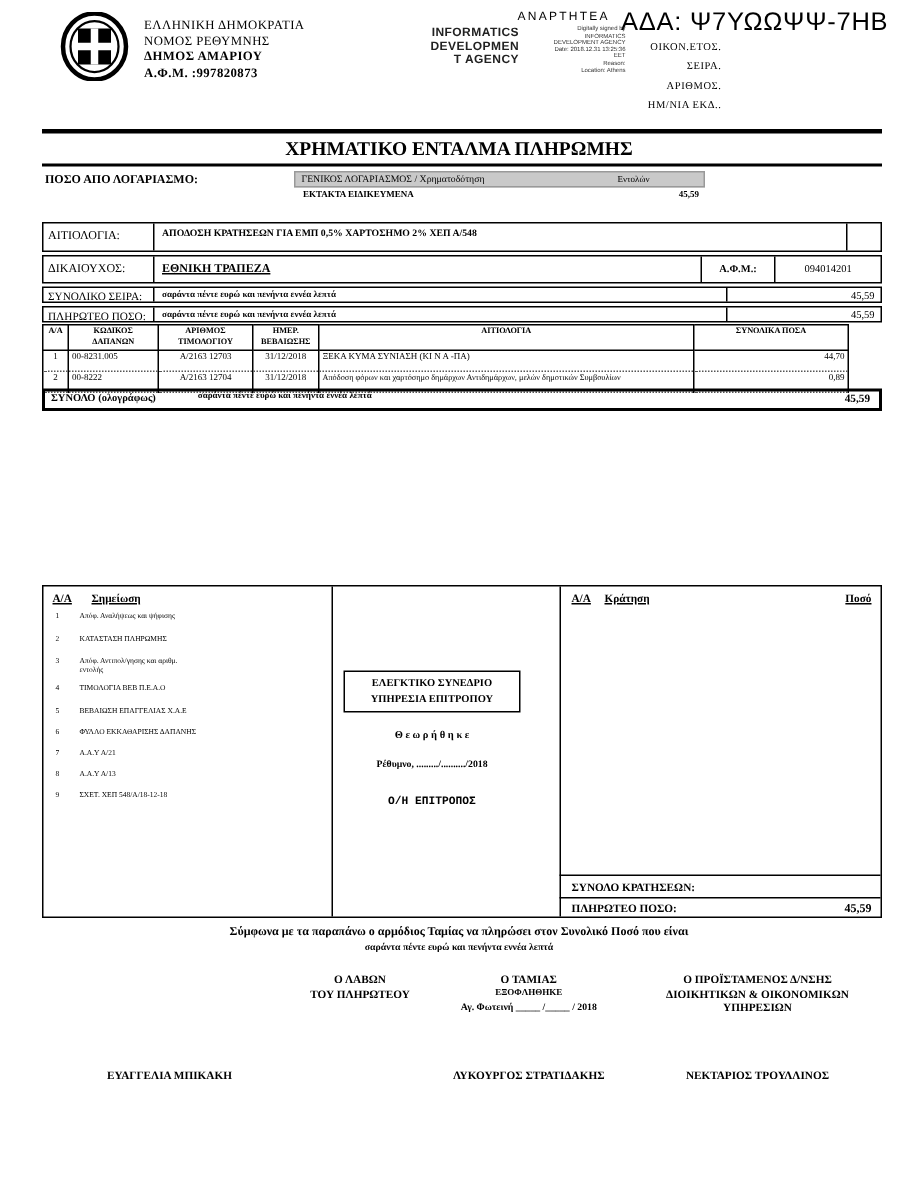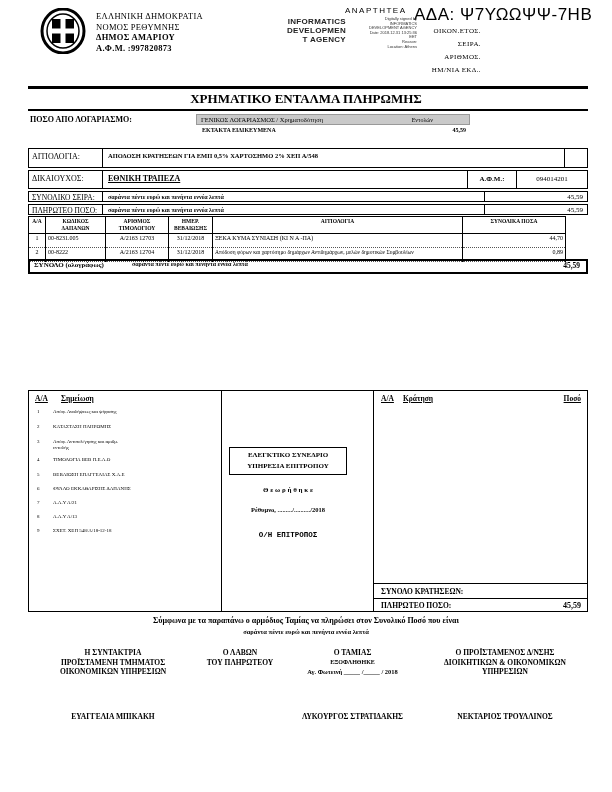--- a/index.html
+++ b/index.html
@@ -257,25 +257,20 @@
     <div class="hline" style="left:344px;top:192px;width:214px;"></div>
     <div class="abs b" style="left:352px;top:196px;font-size:7.5px;">ΣΥΝΟΛΟ ΚΡΑΤΗΣΕΩΝ:</div>
     <div class="hline" style="left:344px;top:207px;width:214px;"></div>
     <div class="abs b" style="left:352px;top:210px;font-size:7.5px;">ΠΛΗΡΩΤΕΟ ΠΟΣΟ:</div>
     <div class="abs b rgt" style="left:480px;top:210px;width:72px;font-size:8px;">45,59</div>
   </div>
 
   <div class="abs ctr b" style="left:0;top:616px;width:612px;font-size:8px;">Σύμφωνα με τα παραπάνω ο αρμόδιος Ταμίας να πληρώσει στον Συνολικό Ποσό που είναι</div>
   <div class="abs ctr b" style="left:0;top:628px;width:612px;font-size:6.5px;">σαράντα πέντε ευρώ και πενήντα εννέα λεπτά</div>
 
-  <div class="sig" style="left:38px;top:648px;width:150px;">
-    <div>Η ΣΥΝΤΑΚΤΡΙΑ</div>
-    <div>ΠΡΟΪΣΤΑΜΕΝΗ ΤΜΗΜΑΤΟΣ</div>
-    <div>ΟΙΚΟΝΟΜΙΚΩΝ ΥΠΗΡΕΣΙΩΝ</div>
-  </div>
   <div class="sig" style="left:290px;top:648px;width:125px;">
     <div>Ο ΤΑΜΙΑΣ</div>
     <div style="font-size:6px;">ΕΞΟΦΛΗΘΗΚΕ</div>
     <div style="font-size:6.5px;">Αγ. Φωτεινή _____ /_____ / 2018</div>
   </div>
   <div class="sig" style="left:180px;top:648px;width:120px;">
     <div>Ο ΛΑΒΩΝ</div>
     <div>ΤΟΥ ΠΛΗΡΩΤΕΟΥ</div>
   </div>
   <div class="sig" style="left:425px;top:648px;width:160px;">

